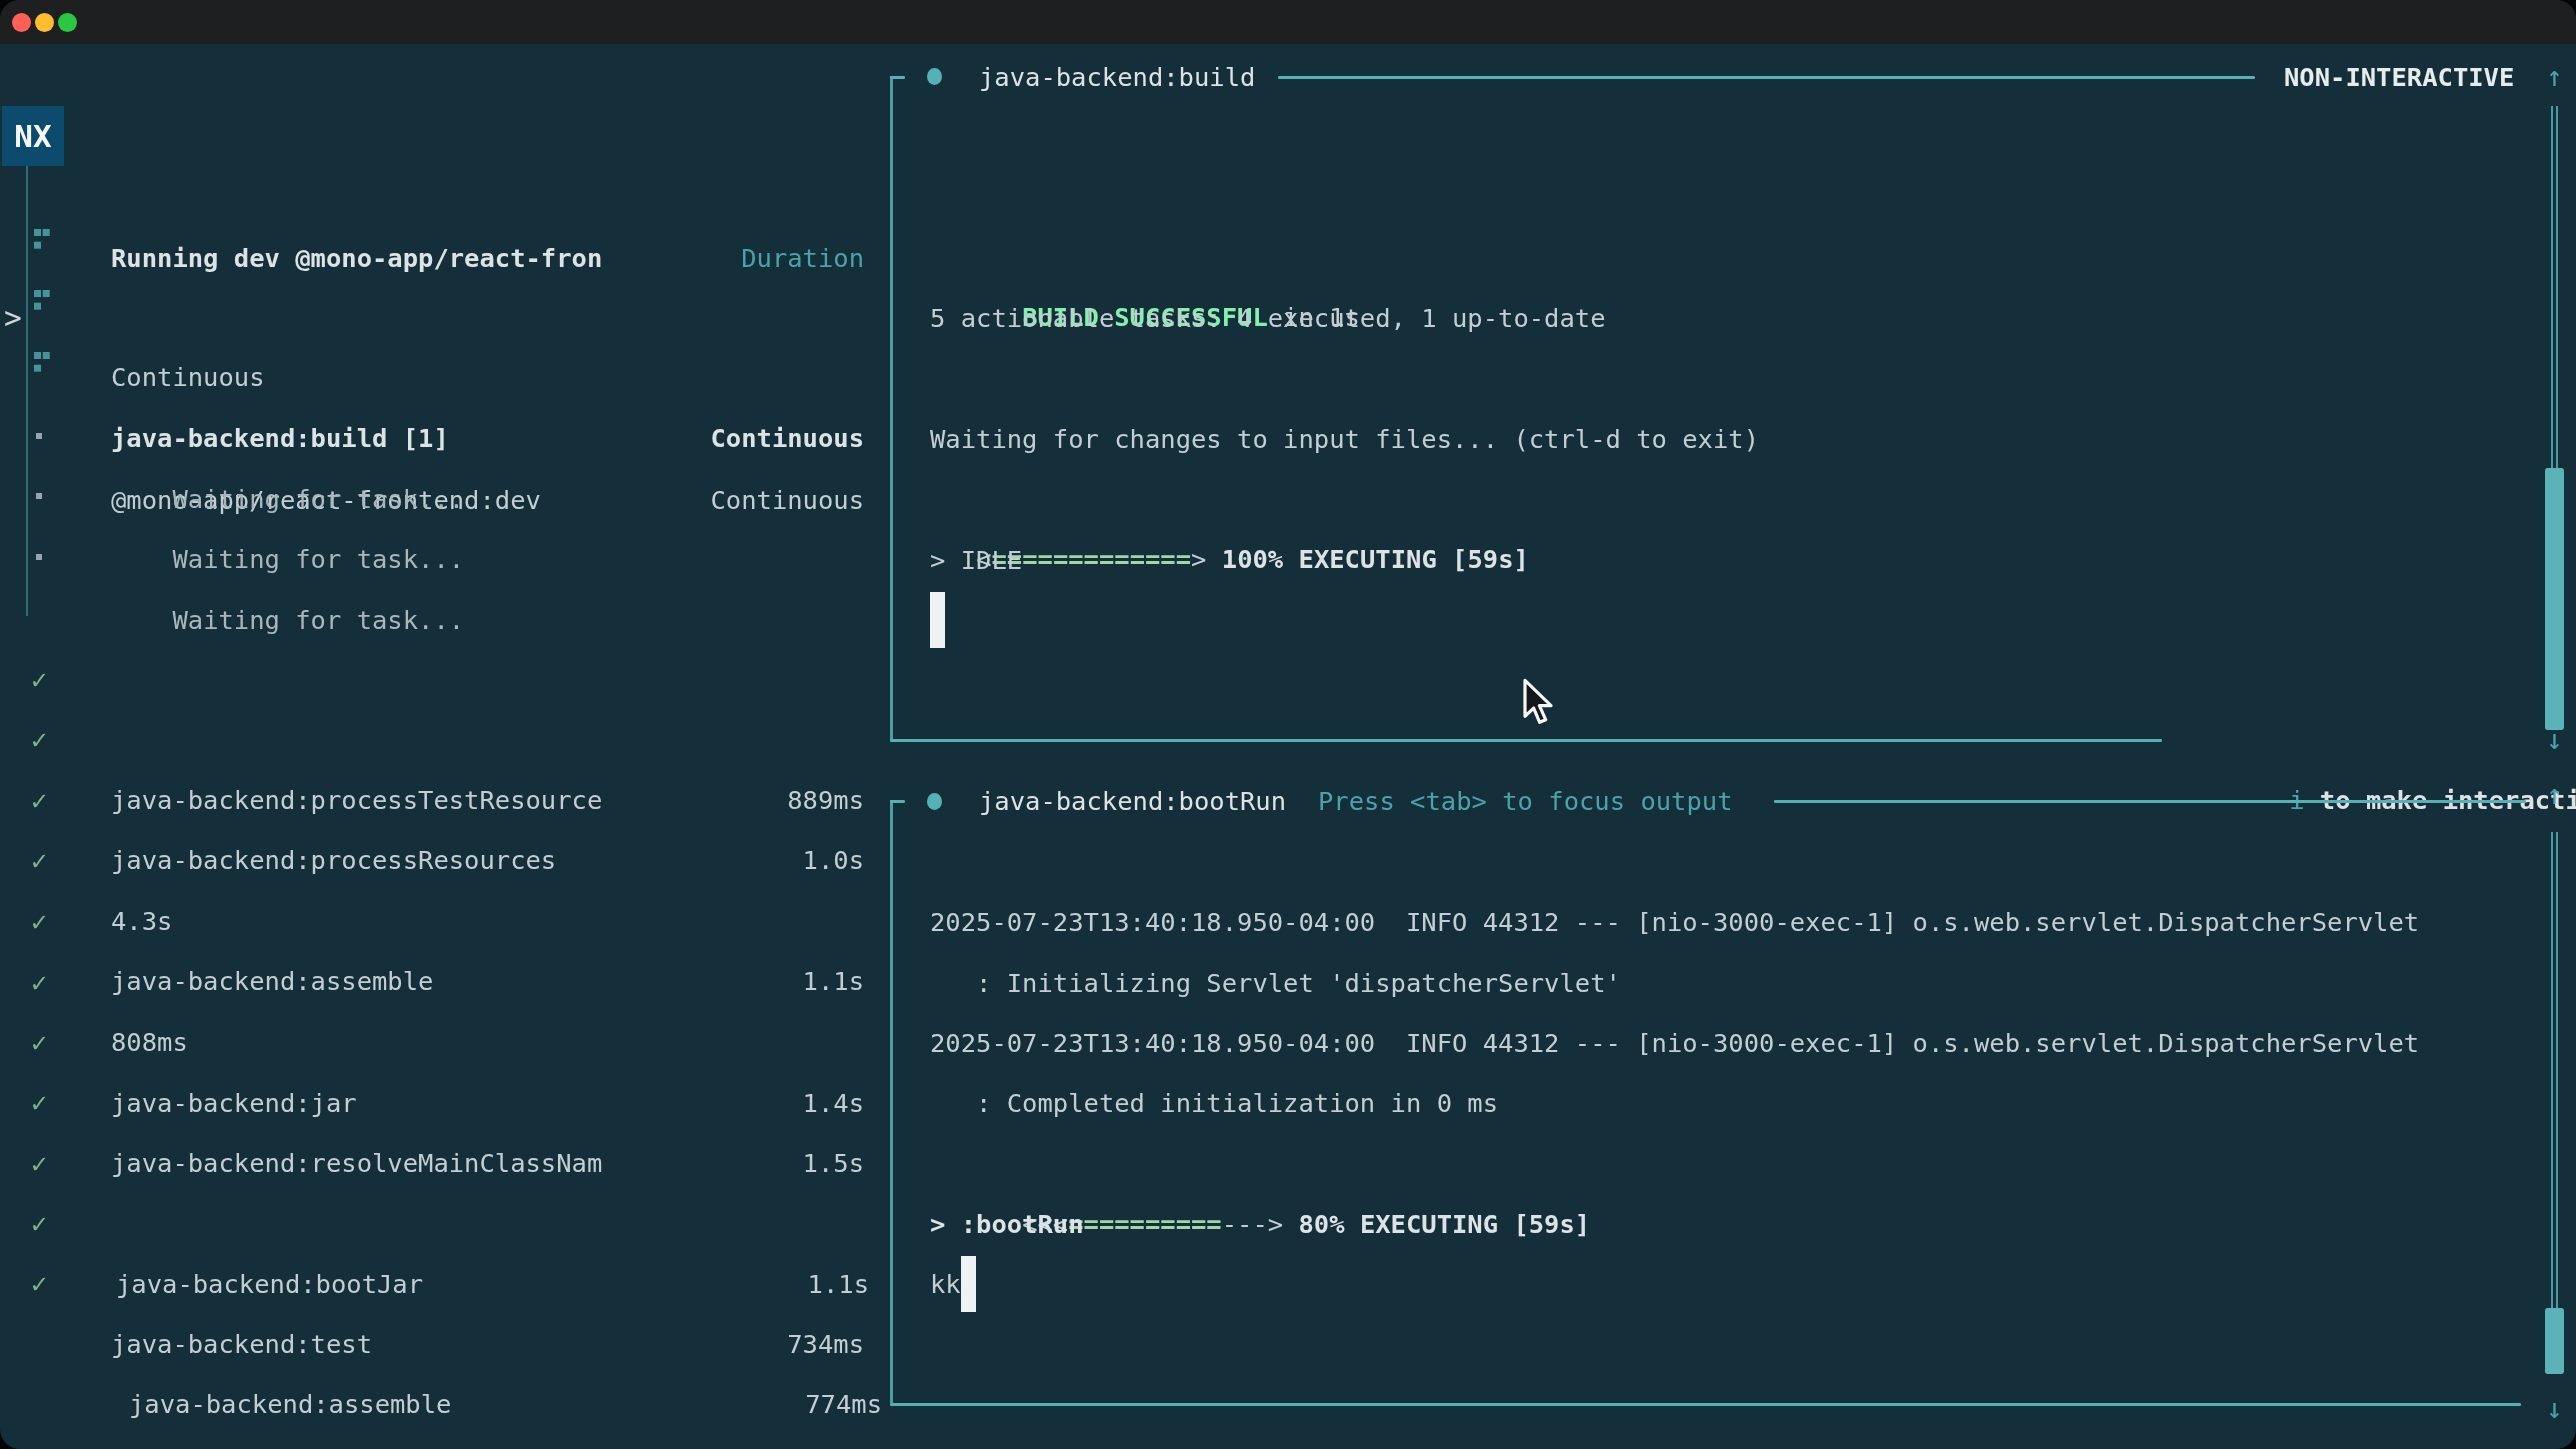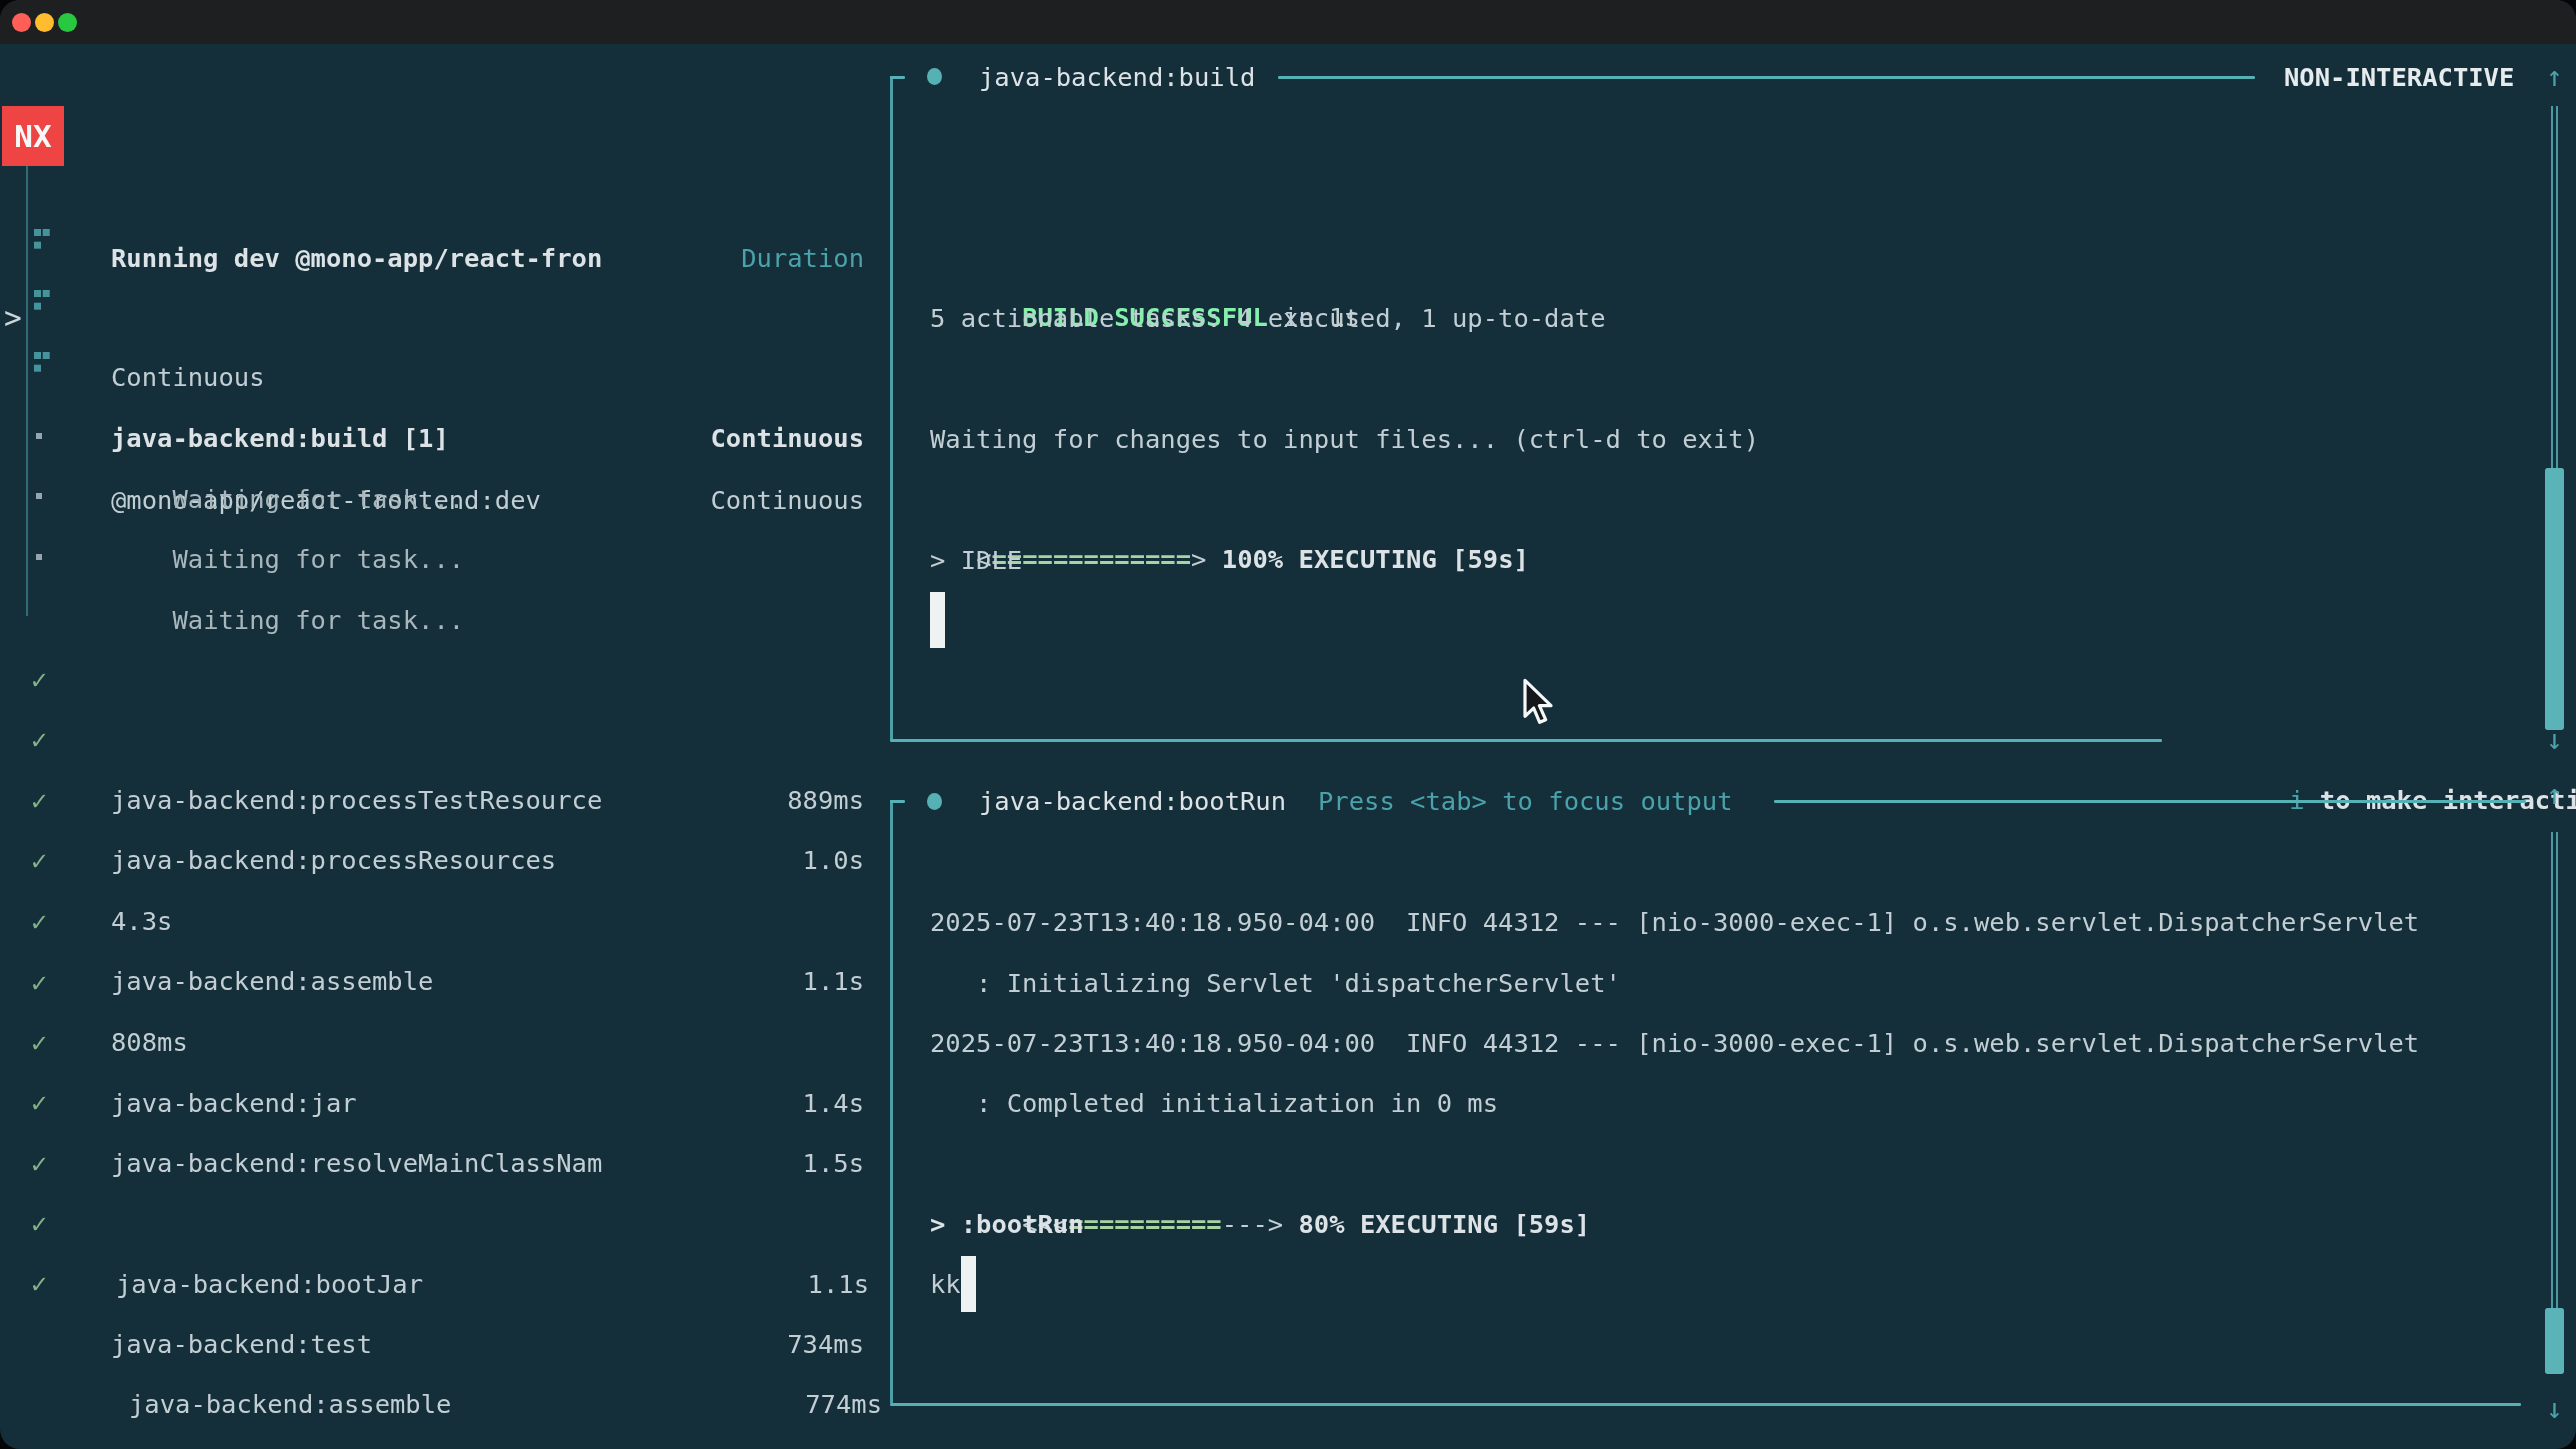--- a/index.html
+++ b/index.html
@@ -12,21 +12,21 @@
   .tl.green{left:58px;background:#28c840;}
   .row{position:absolute;height:60px;line-height:60px;white-space:pre;}
   .flexline{display:flex;justify-content:space-between;}
   .bold{font-weight:700;}
   .bright{color:#dce2e5;}
   .dim{color:#a9b7bd;}
   .teal{color:#4ba2ab;}
   .green{color:#86efac;}
   .bargreen{color:#a6d4a3;}
   .white{color:#e6ebed;}
-  .logo{position:absolute;left:2px;top:106px;width:62px;height:60px;background:#ef4444;color:#f4f8f8;
+  .logo{position:absolute;left:2px;top:106px;width:62px;height:60px;background:#0c4a6e;color:#f4f8f8;
         font-weight:700;font-size:31px;display:flex;align-items:center;justify-content:center;}
   .treeline{position:absolute;left:25.5px;top:166px;width:2px;height:450px;background:#2f6d76;}
   .spin{position:absolute;width:6.7px;height:6.7px;background:#47939b;box-shadow:8.7px 0 0 #47939b,0 12.7px 0 #47939b;}
   .wdot{position:absolute;width:6px;height:6px;background:#93a6ad;}
   .check{position:absolute;left:31px;width:31px;text-align:left;color:#83b188;font-size:27px;height:60px;line-height:60px;}
   .caret{position:absolute;left:4px;font-size:29.5px;color:#ccd6da;height:60px;line-height:60px;}
   .vborder{position:absolute;width:2.7px;background:#4d9fa7;}
   .hline{position:absolute;height:3.4px;background:#56b1b4;border-radius:1.3px;}
   .bullet{position:absolute;width:15.4px;height:17.4px;border-radius:50%;background:#56b1b4;}
   .arrow{position:absolute;width:29.5px;text-align:center;color:#4ba2ab;font-size:28px;height:60px;line-height:60px;}

